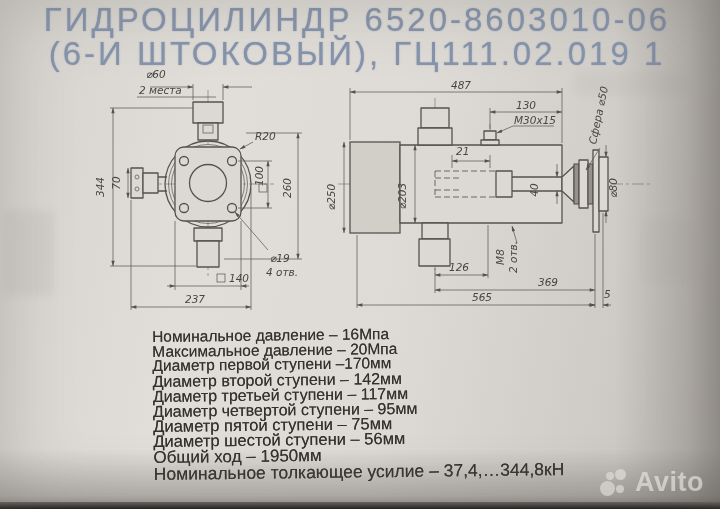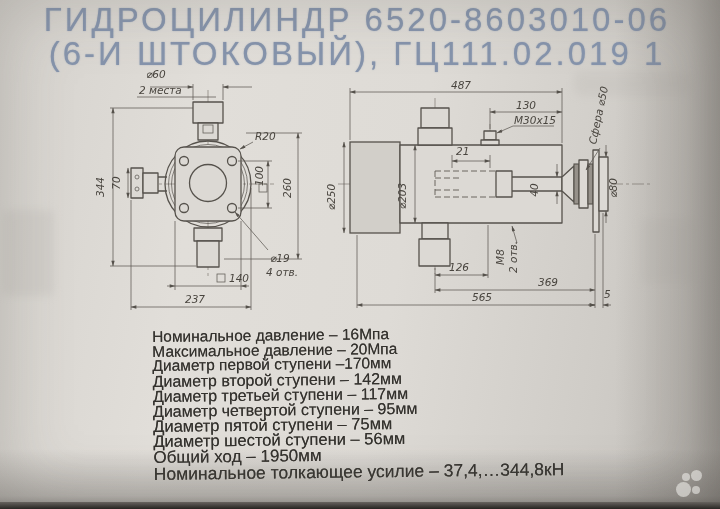--- a/index.html
+++ b/index.html
@@ -241,16 +241,17 @@
   <div class="shade-right"></div>
   <div class="shade-bottom"></div>
 
   <div class="avito">
     <div class="logo">
       <i class="c1"></i>
         <i class="c2"></i>
         <i class="c3"></i>
         <i class="c4"></i>
     </div>
+    <div>Avito</div>
   </div>
 
   <div class="photo-edge"></div>
 </div>
 
 </body></html>

